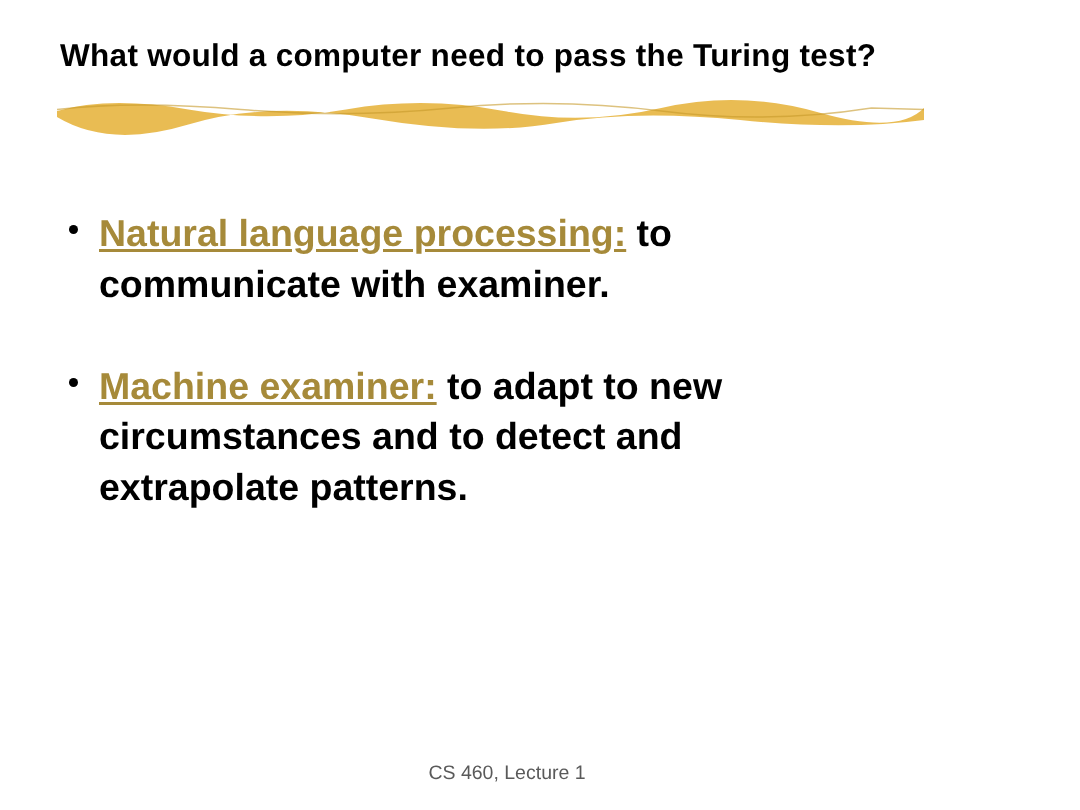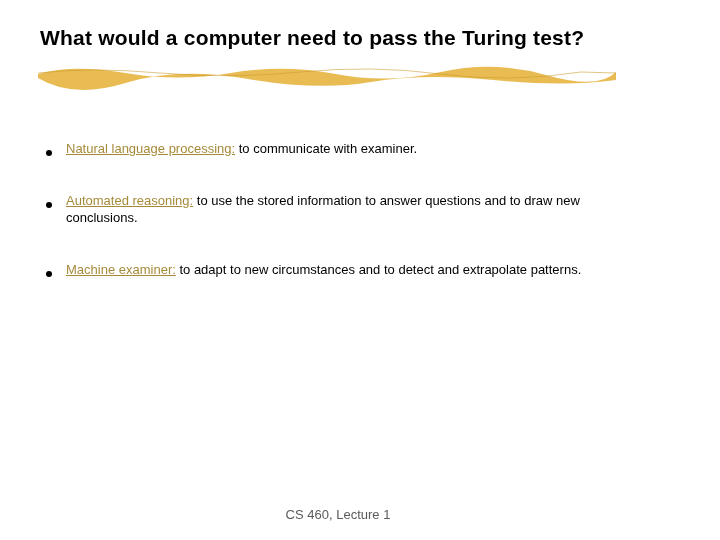--- a/index.html
+++ b/index.html
@@ -42,22 +42,23 @@
   .bullets {
     position: absolute;
     top: 140px;
     left: 46px;
     right: 50px;
   }
   .bullet {
     display: flex;
     align-items: flex-start;
     margin-bottom: 34px;
-    font-size: 13px;
+    font-size: 25px;
     line-height: 1.35;
+    font-weight: bold;
   }
   .dot {
     width: 6px;
     height: 6px;
     border-radius: 50%;
     background: #000;
     margin-top: 10px;
     margin-right: 14px;
     flex: 0 0 auto;
   }
@@ -98,26 +99,20 @@
   <div class="bullets">
 
     <div class="bullet">
       <div class="dot"></div>
       <div class="bullet-text">
         <span class="term">Natural language processing:</span><span> to communicate with examiner.</span>
       </div>
     </div>
 
 
-    <div class="bullet">
-      <div class="dot"></div>
-      <div class="bullet-text">
-        <span class="term">Automated reasoning:</span><span> to use the stored information to answer questions and to draw new conclusions.</span>
-      </div>
-    </div>
 
     <div class="bullet">
       <div class="dot"></div>
       <div class="bullet-text">
         <span class="term">Machine examiner:</span><span> to adapt to new circumstances and to detect and extrapolate patterns.</span>
       </div>
     </div>
 
   </div>
 

